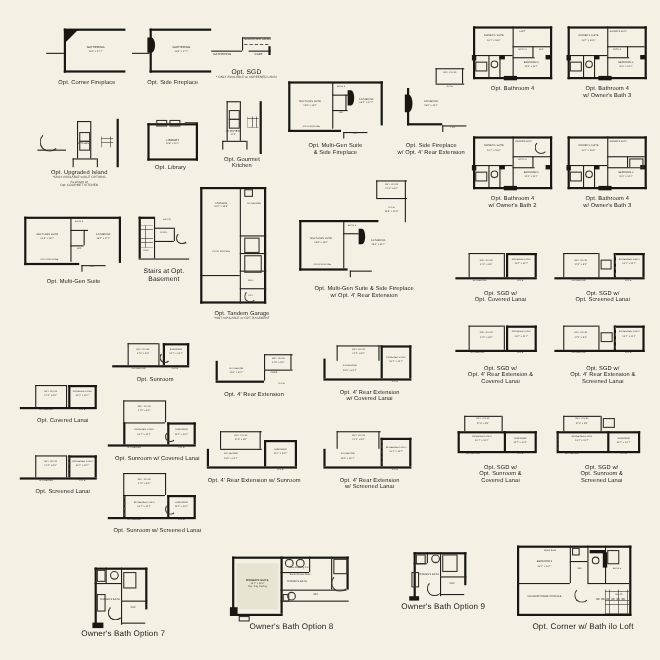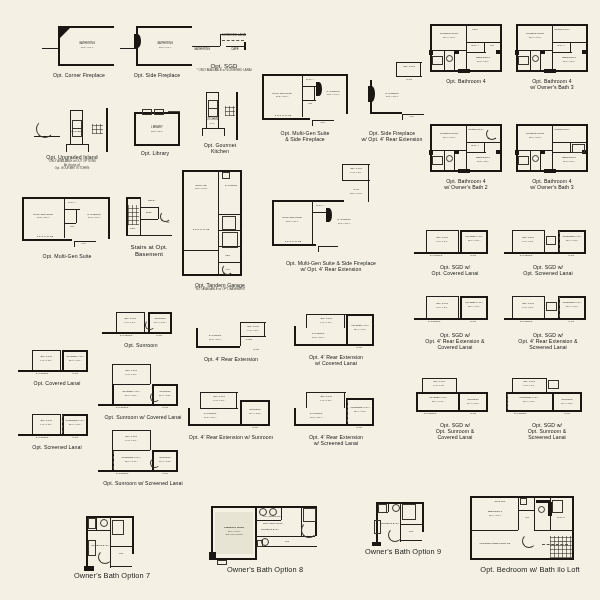--- a/index.html
+++ b/index.html
@@ -930,16 +930,16 @@
       <div class="arc" style="left:60px;top:42px;width:12px;height:12px"></div>
       <div class="dash" style="left:80px;top:52px;width:26px"></div>
       <div class="rm" style="left:14px;top:18px;width:38px;font-size:2.3px">BEDROOM 5</div>
       <div class="dim" style="left:14px;top:22px;width:38px">12'4" x 13'4"</div>
       <div class="rm" style="left:12px;top:50px;width:42px;font-size:2.2px">UNCONDITIONED STORAGE</div>
       <div class="rm" style="left:58px;top:24px;width:14px;font-size:2.1px">WIC</div>
       <div class="rm" style="left:90px;top:24px;width:18px;font-size:2.1px">BATH 5</div>
       <div class="rm" style="left:26px;top:8px;width:24px;font-size:2px">Guest Suite</div>
       <div class="rm" style="left:92px;top:48px;width:18px;font-size:2px">Dn. Att.</div>
     </div>
-    <div class="cap big">Opt. Bedroom w/ Bath ilo Loft</div>
+    <div class="cap big">Opt. Corner w/ Bath ilo Loft</div>
   </div>
 
 </div>
 
 </body></html>

